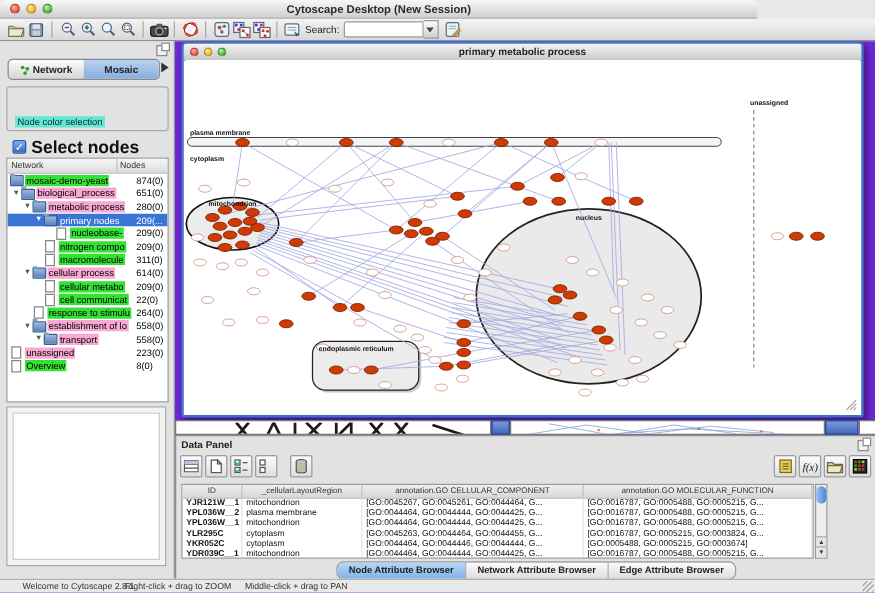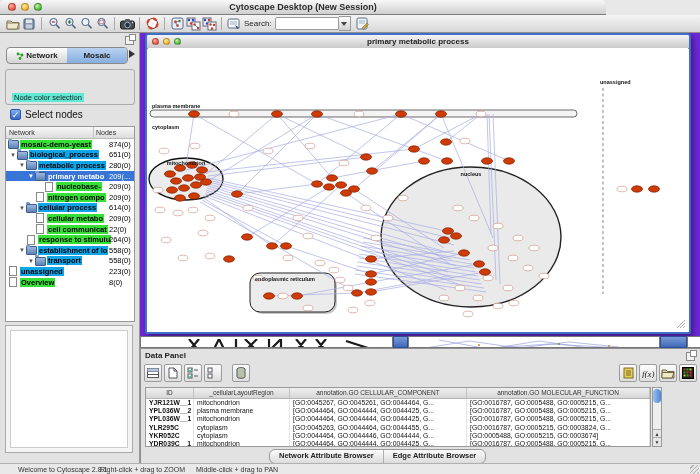--- a/index.html
+++ b/index.html
@@ -51,40 +51,40 @@
     border-radius:3px;font-size:8px;display:flex;align-items:center;padding-left:8px;box-sizing:border-box;}
   .stepper{position:absolute;right:1px;top:1px;width:12px;height:11px;border-radius:2px;
     background:linear-gradient(#7fb0ec,#3c77cf);display:flex;flex-direction:column;align-items:center;justify-content:center;gap:1px;}
   .stepper i{display:block;width:0;height:0;border-left:2.5px solid transparent;border-right:2.5px solid transparent;}
   .stepper i.up{border-bottom:3px solid #fff;}
   .stepper i.dn{border-top:3px solid #fff;}
 
   #selectnodes{left:10px;top:76px;display:flex;align-items:center;gap:4px;}
   #cbx{width:11px;height:11px;border-radius:2px;background:linear-gradient(#7fb0ec,#3568c9);border:1px solid #2c55a8;
     color:#fff;font-size:9px;line-height:10px;text-align:center;box-sizing:border-box;}
-  #selectnodes span{font-size:10px;color:#111;}
+  #selectnodes span{font-size:14px;color:#111;font-weight:bold;}
 
   #treewrap{left:5px;top:93px;width:130px;height:196px;background:#fff;border:1px solid #999;box-sizing:border-box;overflow:hidden;}
   #treehead{display:flex;height:11px;background:linear-gradient(#f7f7f7,#dcdcdc);border-bottom:1px solid #bbb;
     font-size:7px;color:#333;}
   #treehead .c1{flex:1;padding-left:3px;border-right:1px solid #c5c5c5;line-height:11px;}
   #treehead .c2{width:38px;padding-left:2px;line-height:11px;}
   .tree-row{display:flex;align-items:center;height:10.6px;font-size:7.5px;white-space:nowrap;}
   .tree-row.sel{background:#3875d7;}
   .ind{display:inline-block;height:1px;flex:0 0 auto;}
   .tri{flex:0 0 7px;width:7px;font-size:6px;color:#555;line-height:10px;}
   .tree-row.sel .tri{color:#fff;}
   .fico{flex:0 0 11px;height:8px;position:relative;margin-right:1px;}
   .fico.folder:before{content:"";position:absolute;left:0;top:0;width:9px;height:7px;border-radius:1px;
     background:linear-gradient(#9db8dd,#5c82b8);border:0.5px solid #3c5d8e;}
   .fico.folder:after{content:"";position:absolute;left:0;top:-1.5px;width:4px;height:2px;border-radius:1px 1px 0 0;background:#7c9cc9;}
   .fico.file:before{content:"";position:absolute;left:1px;top:-1px;width:6px;height:8px;background:#fff;border:0.5px solid #888;}
-  .tlab{padding:0 1px;color:#000;overflow:hidden;max-width:76px;text-overflow:clip;flex:0 1 auto;font-weight:bold;}
+  .tlab{padding:0 1px;color:#000;overflow:hidden;max-width:76px;text-overflow:clip;flex:0 1 auto;}
   .bg-green{background:#35e135;}
-  .bg-red{background:#0ea5e9;}
+  .bg-red{background:#f9a8d4;}
   .tree-row.sel .tlab{background:transparent;color:#fff;}
   .tcount{position:absolute;left:103px;font-size:7.5px;color:#000;}
   .tree-row{position:relative;}
   .tree-row.sel .tcount{color:#fff;}
   #navboxouter{left:5px;top:292px;width:128px;height:128px;background:#f4f4f4;border:1px solid #aaa;box-sizing:border-box;}
   #navbox{position:absolute;left:4px;top:4px;right:4px;bottom:4px;background:#fff;border:1px solid #ccc;}
 
   
   #mdi{left:140px;top:33px;width:560px;height:315px;background:#6d28d9;overflow:hidden;}
   #netwin{position:absolute;left:5px;top:0px;width:546px;height:301px;background:#fff;
@@ -314,34 +314,40 @@
           <span class="ind" style="width: 13px;"></span>
           <span class="tri">▼</span>
           <span class="fico folder"></span>
           <span class="tlab bg-red">metabolic process</span>
           <span class="tcount">280(0)</span>
         </div>
         <div class="tree-row sel">
           <span class="ind" style="width: 22px;"></span>
           <span class="tri">▼</span>
           <span class="fico folder"></span>
-          <span class="tlab">primary metabo</span>
+          <span class="tlab">primary nodes</span>
           <span class="tcount">209(...</span>
         </div>
         <div class="tree-row">
           <span class="ind" style="width: 38px;"></span>
           <span class="fico file"></span>
           <span class="tlab bg-green">nucleobase-</span>
           <span class="tcount">209(0)</span>
         </div>
         <div class="tree-row">
           <span class="ind" style="width: 29px;"></span>
           <span class="fico file"></span>
           <span class="tlab bg-green">nitrogen compo</span>
           <span class="tcount">209(0)</span>
+        </div>
+        <div class="tree-row">
+          <span class="ind" style="width: 29px;"></span>
+          <span class="fico file"></span>
+          <span class="tlab bg-green">macromolecule</span>
+          <span class="tcount">311(0)</span>
         </div>
         <div class="tree-row">
           <span class="ind" style="width: 13px;"></span>
           <span class="tri">▼</span>
           <span class="fico folder"></span>
           <span class="tlab bg-red">cellular process</span>
           <span class="tcount">614(0)</span>
         </div>
         <div class="tree-row">
           <span class="ind" style="width: 29px;"></span>
@@ -743,20 +749,21 @@
         </div>
       </div>
   </div>
   <div id="dp-vscroll">
     <div id="dp-vthumb"></div>
     <div class="scrbtn" style="bottom:8px;">▲</div>
     <div class="scrbtn" style="bottom:0;">▼</div>
   </div>
 
   <div id="dp-tabs">
+      <div class="atab sel">Node Attribute Browser</div>
       <div class="atab">Network Attribute Browser</div>
       <div class="atab">Edge Attribute Browser</div>
     </div>
 </div>
 
 <div class="abs" id="statusbar">
   <span id="st0">Welcome to Cytoscape 2.8.1</span>
   <span id="st1">Right-click + drag to ZOOM</span>
   <span id="st2">Middle-click + drag to PAN</span>
   <div class="abs" id="grip"></div>

